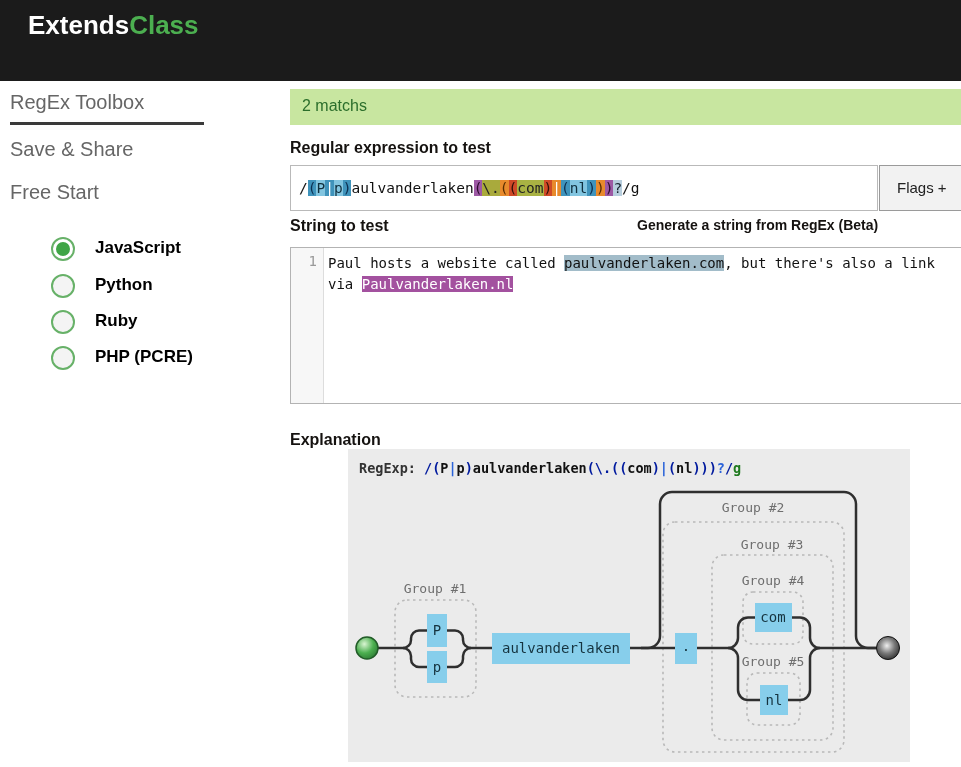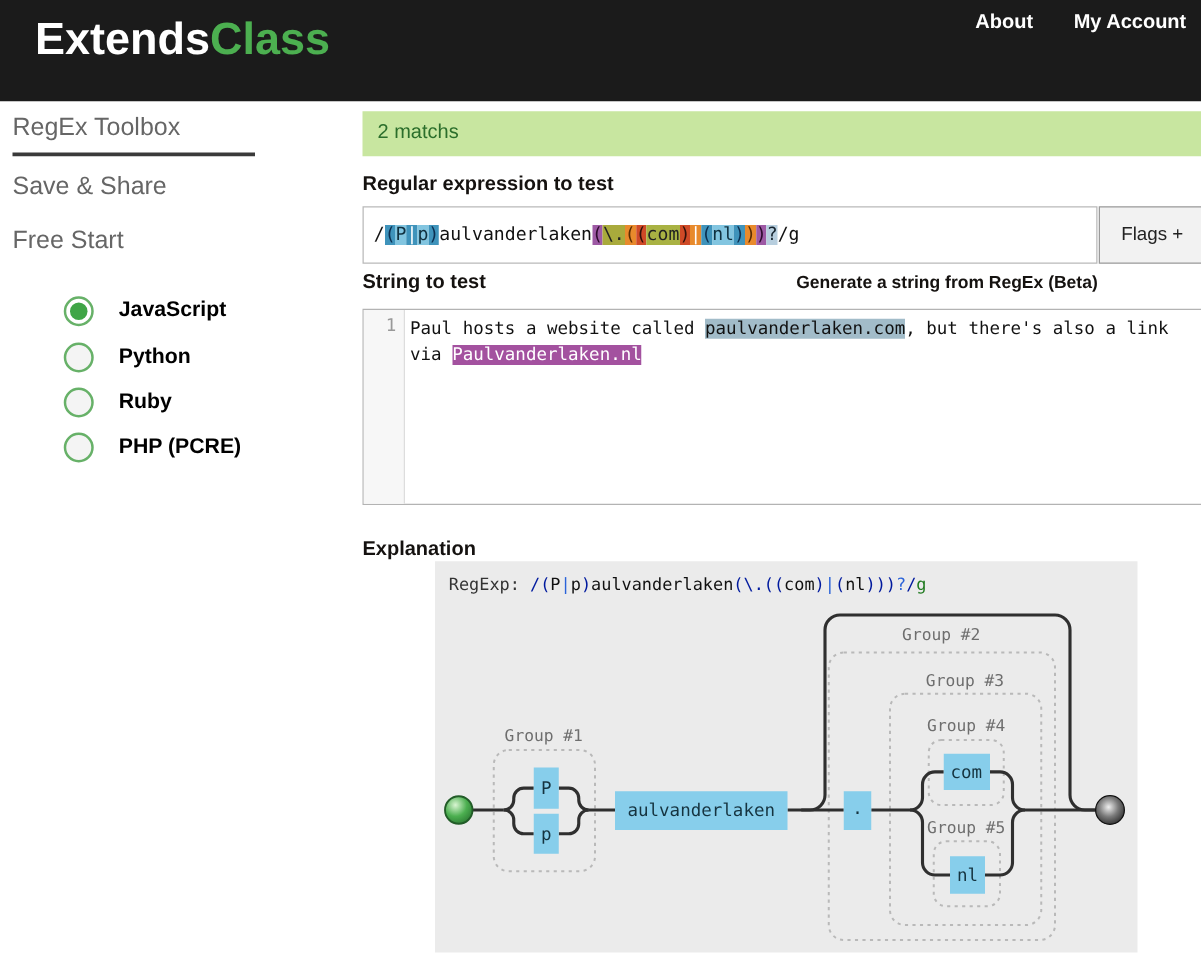--- a/index.html
+++ b/index.html
@@ -4,21 +4,21 @@
 <style>
   html,body{margin:0;padding:0;}
   body{
     width:961px;height:767px;position:relative;overflow:hidden;
     background:#fff;font-family:"Liberation Sans",sans-serif;color:#111;
   }
   .mono{font-family:"DejaVu Sans Mono",monospace;}
 
   
   .header{position:absolute;left:0;top:0;width:961px;height:81px;background:#1b1b1b;}
-  .logo{position:absolute;left:28px;top:10px;font-size:36px;font-weight:bold;color:#fff;letter-spacing:0;}
+  .logo{position:absolute;left:28px;top:10px;font-size:26px;font-weight:bold;color:#fff;letter-spacing:0;}
   .logo .green{color:#4caf50;}
   .tagline{position:absolute;left:29px;top:53px;font-size:15px;color:#fff;}
   .app-title{position:absolute;left:340px;top:16px;font-size:34px;font-weight:bold;color:#fff;}
   .topnav{position:absolute;right:12px;top:9px;}
   .topnav a{color:#fff;font-weight:bold;font-size:16px;text-decoration:none;margin-left:28px;cursor:pointer;}
 
   
   .side-item{position:absolute;left:10px;font-size:20px;color:#666;cursor:pointer;}
   .side-item.active{border-bottom:3px solid #3a3a3a;padding-bottom:8px;padding-right:60px;}
   .side-1{top:91px;}
@@ -70,42 +70,38 @@
   .gutter{position:absolute;left:0;top:0;bottom:0;width:32px;background:#f7f7f7;border-right:1px solid #ddd;}
   .line-no{position:absolute;right:6px;top:5px;font-size:14px;color:#999;font-family:"DejaVu Sans Mono",monospace;}
   .editor-content{position:absolute;left:37px;top:5px;right:0;font-size:14px;line-height:21px;
       font-family:"DejaVu Sans Mono",monospace;white-space:pre-wrap;color:#111;}
   .seg-m1{background:#a2bcc9;}
   .seg-m2{background:#a3519f;color:#fff;}
 
   
   .diagram-panel{position:absolute;left:348px;top:449px;width:562px;height:313px;background:#ebebeb;}
   .diagram-head{position:absolute;left:11px;top:11px;font-family:"DejaVu Sans Mono",monospace;
-      font-size:13.5px;font-weight:normal;white-space:pre;color:#333;}
+      font-size:13.5px;font-weight:bold;white-space:pre;color:#333;}
   .xk-navy{color:#001a9e;}
   .xk-black{color:#111;}
   .xk-blue{color:#2a63d9;}
   .xk-green{color:#1f7a1f;}
 
   .rail{position:absolute;left:0;top:0;}
   .rr-label{font-family:"DejaVu Sans Mono",monospace;font-size:13px;fill:#6e6e6e;}
   .rr-node-text{font-family:"DejaVu Sans Mono",monospace;font-size:14px;fill:#15333f;}
   .rr-line{stroke:#2f2f2f;stroke-width:2.5;fill:none;}
   .rr-box{fill:#87ceeb;}
   .rr-group{fill:none;stroke:#b9b9b9;stroke-width:1.6;stroke-dasharray:2.5,3.5;}
 </style>
 </head>
 <body>
 
 <div class="header">
   <div class="logo"><span>Extends</span><span class="green">Class</span></div>
-  <div class="topnav">
-    <a>About</a>
-    <a>My Account</a>
-  </div>
 </div>
 
 <div class="side-item side-1 active">RegEx Toolbox</div>
 <div class="side-item side-2">Save &amp; Share</div>
 <div class="side-item side-3">Free Start</div>
 
 <div class="engine-row" style="top:237px;">
   <span class="radio selected"></span>
   <span class="engine-label">JavaScript</span>
 </div>

